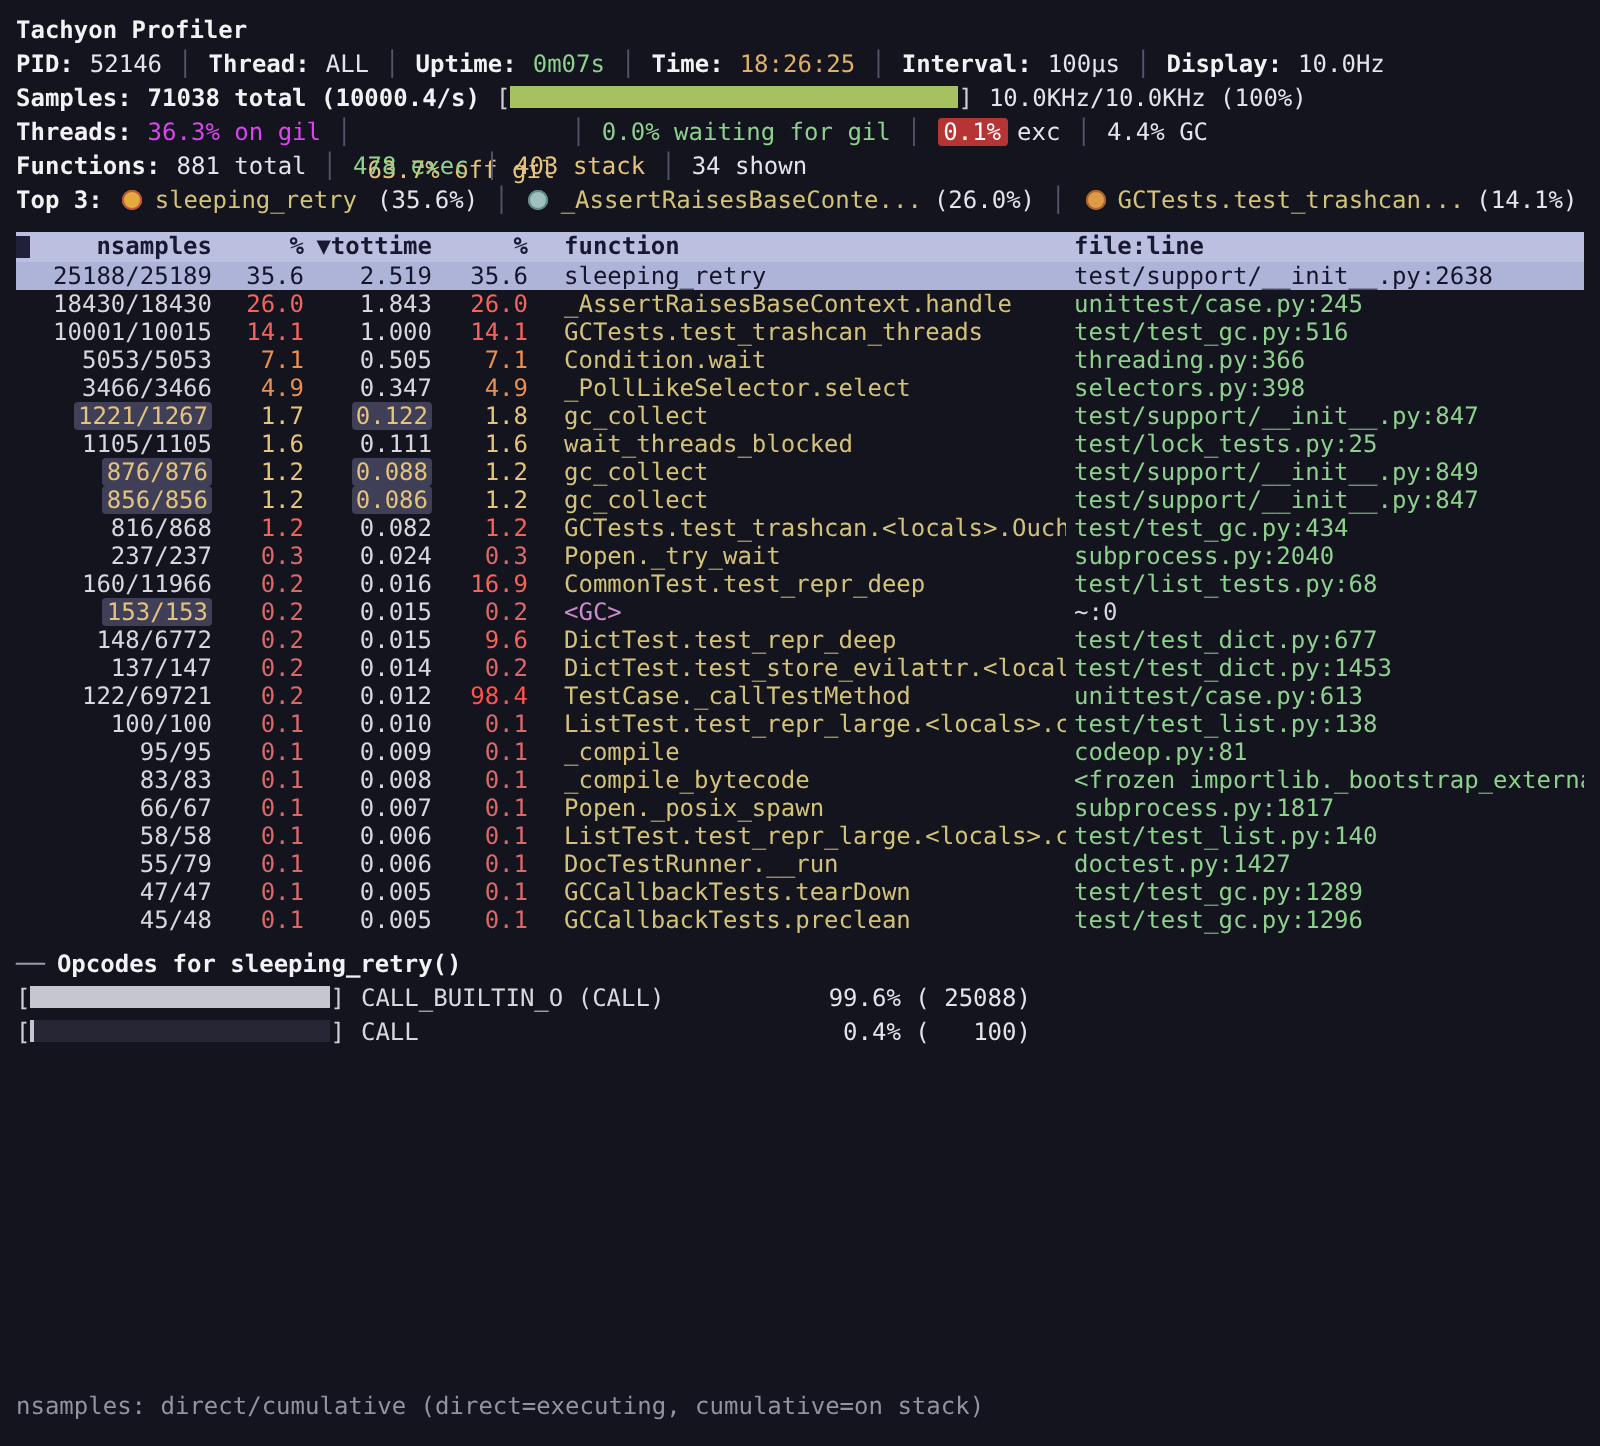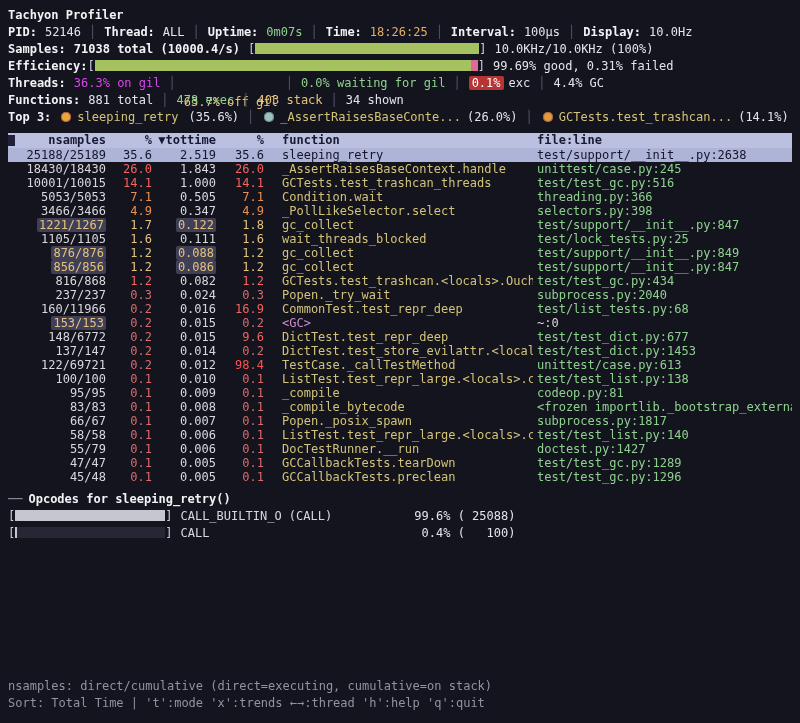--- a/index.html
+++ b/index.html
@@ -76,25 +76,20 @@
     <span class="lbl">Display:</span><span class="val">10.0Hz</span>
   </div>
 
   <div class="line">
     <span class="lbl">Samples:</span>
     <span class="bold">71038 total (10000.4/s)</span>
     <span class="mleft bracket"></span><span class="track samples-track"><span class="fillseg green-fill" style="width: 100%;"></span></span><span class="bracket close"></span>
     <span class="mleft val">10.0KHz/10.0KHz (100%)</span>
   </div>
 
-  <div class="line">
-    <span class="lbl0">Efficiency:</span>
-    <span class="bracket"></span><span class="track eff-track"><span class="fillseg green-fill" style="width: 99.69%;"></span><span class="fillseg pink-fill" style="width: 0.31%;"></span></span><span class="bracket close"></span>
-    <span class="mleft val">99.69% good, 0.31% failed</span>
-  </div>
 
   <div class="line">
     <span class="lbl">Threads:</span>
     <span style="color: #d946ef;">36.3% on gil</span>
     <span class="sep">│</span>
     <span style="color: rgb(230, 195, 124); margin-top: 38px;">63.7% off gil</span>
     <span class="sep">│</span>
     <span style="color: rgb(142, 209, 142);">0.0% waiting for gil</span>
     <span class="sep">│</span>
     <span class="badge">0.1%</span><span class="val">exc</span>
@@ -174,16 +169,15 @@
     </div>
     <div class="line">
       <span class="bracket"></span><span class="track obar"><span class="fillseg gray-fill" style="width: 0.4%;"></span></span><span class="bracket close"></span>
       <span class="op-name">CALL</span>
       <span class="op-stat">0.4% (   100)</span>
     </div>
   </div>
 
   <div class="footer">
     <div class="line">nsamples: direct/cumulative (direct=executing, cumulative=on stack)</div>
-    <div class="line">Sort: Total Time | 't':mode 'x':trends ←→:thread 'h':help 'q':quit</div>
   </div>
 
 </div>
 
 </body></html>

